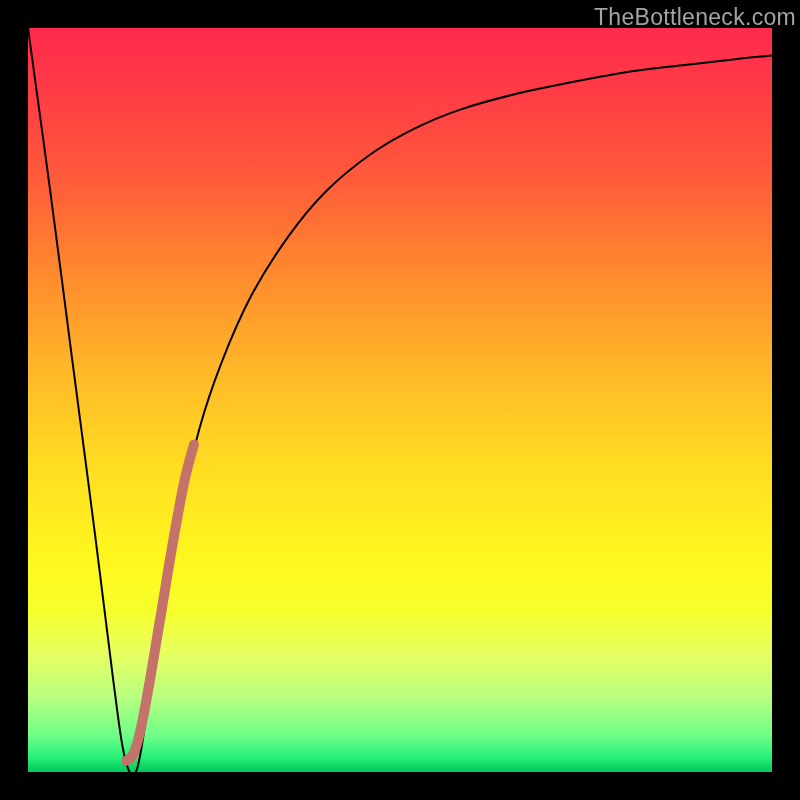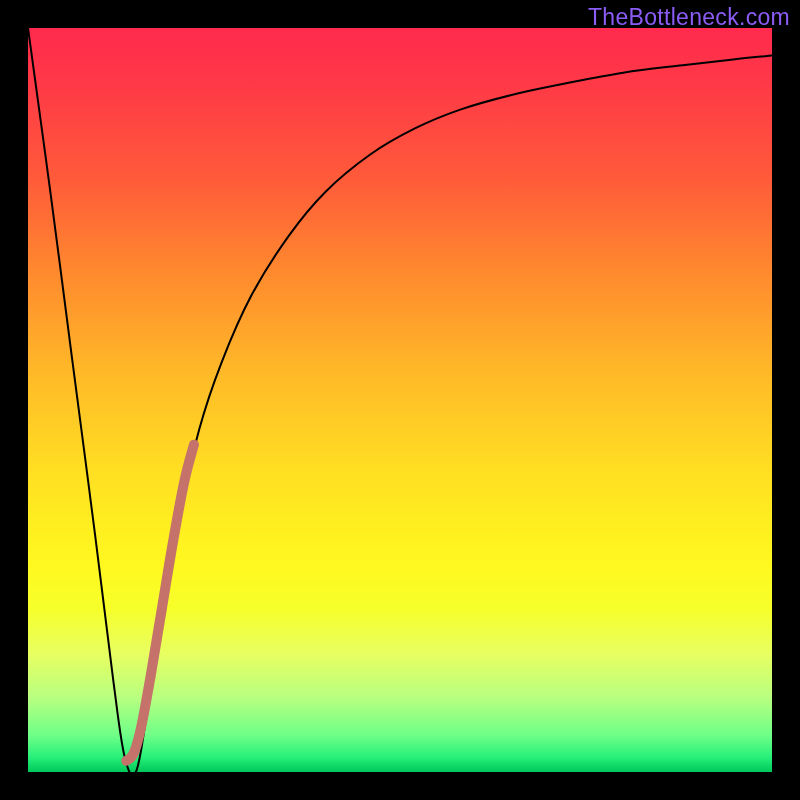--- a/index.html
+++ b/index.html
@@ -43,22 +43,22 @@
   .plot svg {
     position: absolute;
     left: 0;
     top: 0;
     width: 744px;
     height: 744px;
   }
   .watermark {
     position: absolute;
     top: 4px;
-    right: 10px;
-    color: #8b5cf6;
+    right: 4px;
+    color: #a3a3a3;
     font-size: 23px;
     letter-spacing: 0.3px;
     font-weight: 500;
     user-select: none;
   }
 </style>
 </head>
 <body>
 
 <div class="frame">

